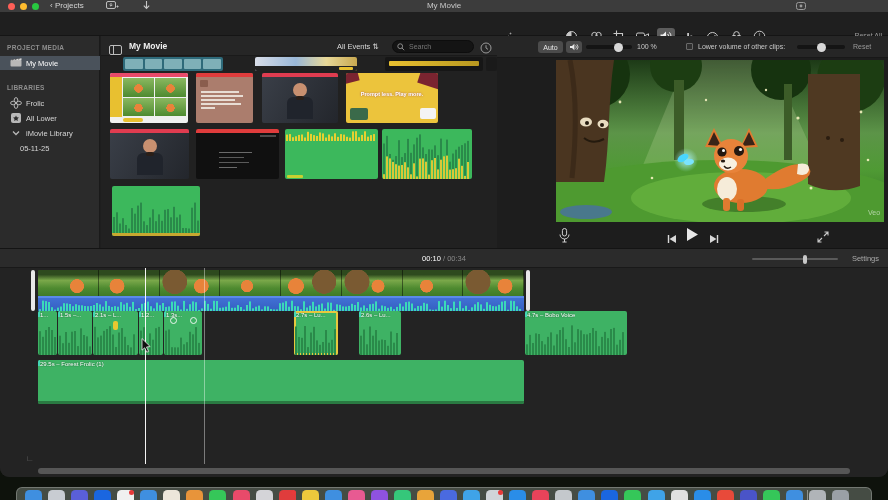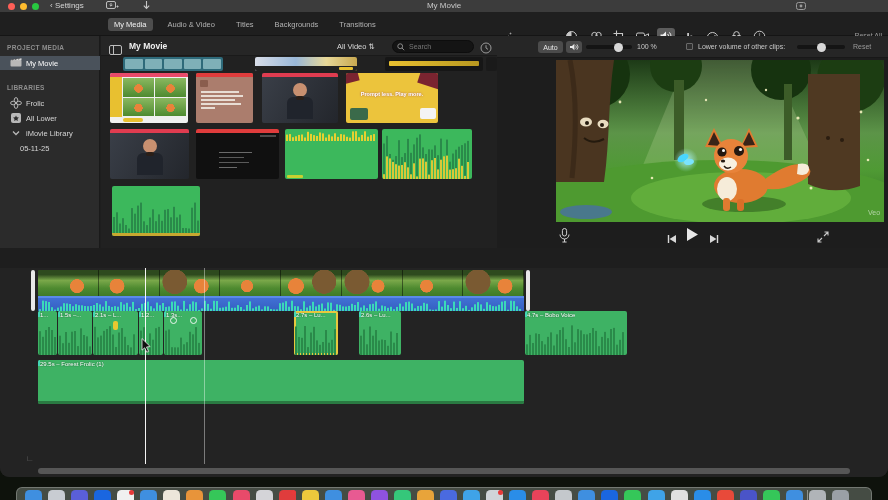--- a/index.html
+++ b/index.html
@@ -73,21 +73,21 @@
 </head>
 <body>
 <div id="app">
 
 <div id="window">
 
   <div id="titlebar">
     <span class="tl" id="tl-r" style="left: 8px; background: rgb(255, 95, 87);"></span>
     <span class="tl" id="tl-y" style="left: 20px; background: rgb(254, 188, 46);"></span>
     <span class="tl" id="tl-g" style="left: 32px; background: rgb(40, 200, 64);"></span>
-    <span id="back-btn">‹ <span>Settings</span></span>
+    <span id="back-btn">‹ <span>Projects</span></span>
     <span class="abs" style="left:106px;top:1px">
       <svg width="13" height="9" viewBox="0 0 13 9">
             <rect x="0.5" y="0.5" width="9" height="7" rx="1.5" fill="none" stroke="#bdbdbd"></rect>
             <path d="M5 2v3M3.6 3.8 5 5.2 6.4 3.8" stroke="#bdbdbd" fill="none"></path>
             <path d="M10.5 5.5h2M11.5 4.5v2" stroke="#bdbdbd"></path>
           </svg>
     </span>
     <span class="abs" style="left:142px;top:0px">
       <svg width="9" height="11" viewBox="0 0 9 11">
             <path d="M4.5 1v7M1.8 5.6 4.5 8.4 7.2 5.6" stroke="#c8c8c8" stroke-width="1.1" fill="none"></path>
@@ -96,27 +96,20 @@
     <span id="win-title">My Movie</span>
     <span class="abs" style="left:796px;top:2px">
       <svg width="10" height="8" viewBox="0 0 10 8">
             <rect x="0.5" y="0.5" width="9" height="7" rx="2" fill="none" stroke="#9a9a9a"></rect>
             <circle cx="5" cy="4" r="1.4" fill="#9a9a9a"></circle>
           </svg>
     </span>
   </div>
 
   <div id="tabstrip">
-    <div id="tabs">
-          <span class="tab sel">My Media</span>
-          <span class="tab">Audio &amp; Video</span>
-          <span class="tab">Titles</span>
-          <span class="tab">Backgrounds</span>
-          <span class="tab">Transitions</span>
-        </div>
     <div id="adjust-icons">
       <span class="abs" style="left:4px;top:6px">
         <svg width="13" height="13" viewBox="0 0 13 13">
               <path d="M2 11 8 5" stroke="#c8c8c8" stroke-width="1.4"></path>
               <path d="M9.5 1.5v2M8.5 2.5h2M11 5l.6 1.4L13 7l-1.4.6L11 9l-.6-1.4L9 7l1.4-.6z" stroke="#c8c8c8" fill="#c8c8c8" stroke-width=".5"></path>
             </svg>
       </span>
       <span id="reset-all">Reset All</span>
     <span class="aicon" style="left: 65px;">
             <svg class="icon-svg" width="13" height="13" viewBox="0 0 13 13">
@@ -239,21 +232,21 @@
 
   <div id="browser">
     <div id="browser-head">
       <span class="abs" style="left:8px;top:5px">
         <svg width="13" height="10" viewBox="0 0 13 10">
               <rect x="0.5" y="0.5" width="12" height="9" rx="1.5" fill="none" stroke="#bdbdbd"></rect>
               <path d="M4.5 .5v9" stroke="#bdbdbd"></path>
             </svg>
       </span>
       <span id="browser-title">My Movie</span>
-      <span id="allclips"><span>All Video</span> ⇅</span>
+      <span id="allclips"><span>All Events</span> ⇅</span>
       <span id="search">
         <svg class="abs" style="left:4px;top:2.5px" width="8" height="8" viewBox="0 0 8 8">
               <circle cx="3.2" cy="3.2" r="2.4" fill="none" stroke="#8a8a8a"></circle>
               <path d="M5 5 7.2 7.2" stroke="#8a8a8a"></path>
             </svg>
         <input placeholder="Search" style="">
       </span>
       <span class="abs" style="left:379px;top:4px">
         <svg width="12" height="12" viewBox="0 0 12 12">
               <circle cx="6" cy="6" r="5" fill="none" stroke="#9a9a9a"></circle>
@@ -583,20 +576,26 @@
             </svg>
       </span>
       <span class="abs" style="left:320px;top:3px">
         <svg width="12" height="12" viewBox="0 0 12 12">
               <path d="M7.5 1H11v3.5M4.5 11H1V7.5M11 1 7 5M1 11l4-4" stroke="#c8c8c8" fill="none" stroke-width="1.1"></path>
             </svg>
       </span>
     </div>
   </div>
 
+  <div id="tlbar">
+    <span id="timecode"><span>00:10</span><span class="dim"><span> / </span><span>00:34</span></span></span>
+    <span class="abs" style="left:752px;top:9px;width:86px;height:2px;background:#5a5a5a;border-radius:1px"></span>
+    <span class="abs" style="left:803px;top:5.5px;width:4px;height:9px;background:#c8c8c8;border-radius:2px"></span>
+    <span id="settings-label">Settings</span>
+  </div>
 
   <div id="timeline">
     <span class="bracket" style="left:31px"></span>
     <span class="bracket" style="left:526px"></span>
     <div id="filmstrip">
           <div class="frame" style="background: radial-gradient(circle at 65% 62%, rgb(232, 131, 58) 0px, rgb(232, 131, 58) 16%, rgba(0, 0, 0, 0) 17%), linear-gradient(rgb(46, 74, 30) 0px, rgb(46, 74, 30) 18%, rgb(122, 168, 74) 40%, rgb(78, 138, 48) 70%, rgb(63, 122, 40) 100%);"></div>
           <div class="frame" style="background: radial-gradient(circle at 30% 62%, rgb(232, 131, 58) 0px, rgb(232, 131, 58) 16%, rgba(0, 0, 0, 0) 17%), linear-gradient(rgb(46, 74, 30) 0px, rgb(46, 74, 30) 18%, rgb(122, 168, 74) 40%, rgb(78, 138, 48) 70%, rgb(63, 122, 40) 100%);"></div>
           <div class="frame" style="background: radial-gradient(circle at 70% 62%, rgb(232, 131, 58) 0px, rgb(232, 131, 58) 16%, rgba(0, 0, 0, 0) 17%), radial-gradient(circle at 25% 45%, rgb(122, 90, 50) 0px, rgb(122, 90, 50) 26%, rgba(0, 0, 0, 0) 27%), linear-gradient(rgb(46, 74, 30) 0px, rgb(46, 74, 30) 18%, rgb(122, 168, 74) 40%, rgb(78, 138, 48) 70%, rgb(63, 122, 40) 100%);"></div>
           <div class="frame" style="background: radial-gradient(circle at 45% 62%, rgb(232, 131, 58) 0px, rgb(232, 131, 58) 16%, rgba(0, 0, 0, 0) 17%), linear-gradient(rgb(46, 74, 30) 0px, rgb(46, 74, 30) 18%, rgb(122, 168, 74) 40%, rgb(78, 138, 48) 70%, rgb(63, 122, 40) 100%);"></div>
           <div class="frame" style="background: radial-gradient(circle at 25% 62%, rgb(232, 131, 58) 0px, rgb(232, 131, 58) 16%, rgba(0, 0, 0, 0) 17%), radial-gradient(circle at 72% 45%, rgb(122, 90, 50) 0px, rgb(122, 90, 50) 26%, rgba(0, 0, 0, 0) 27%), linear-gradient(rgb(46, 74, 30) 0px, rgb(46, 74, 30) 18%, rgb(122, 168, 74) 40%, rgb(78, 138, 48) 70%, rgb(63, 122, 40) 100%);"></div>

